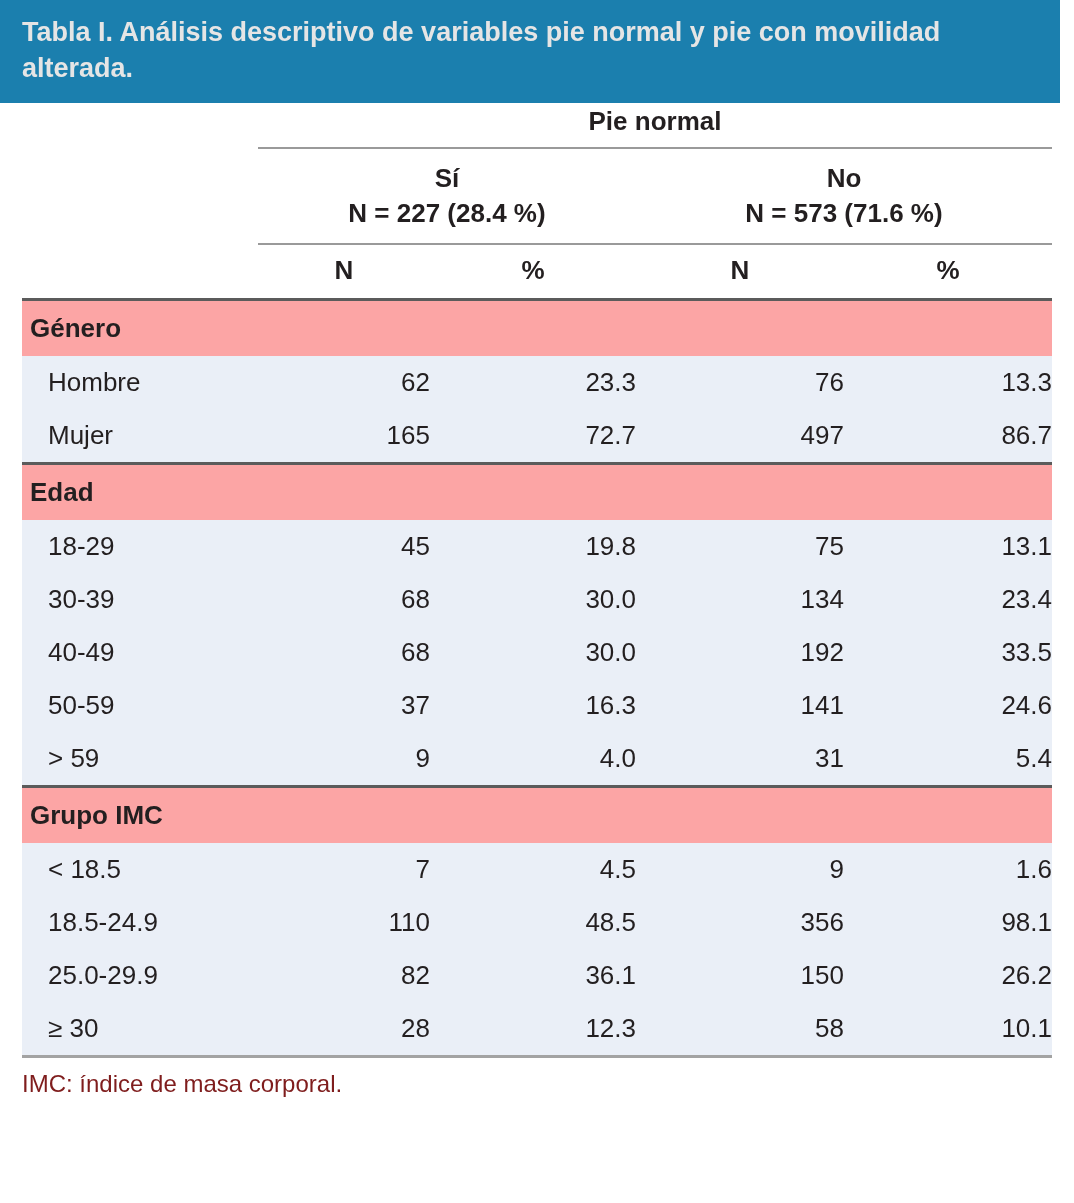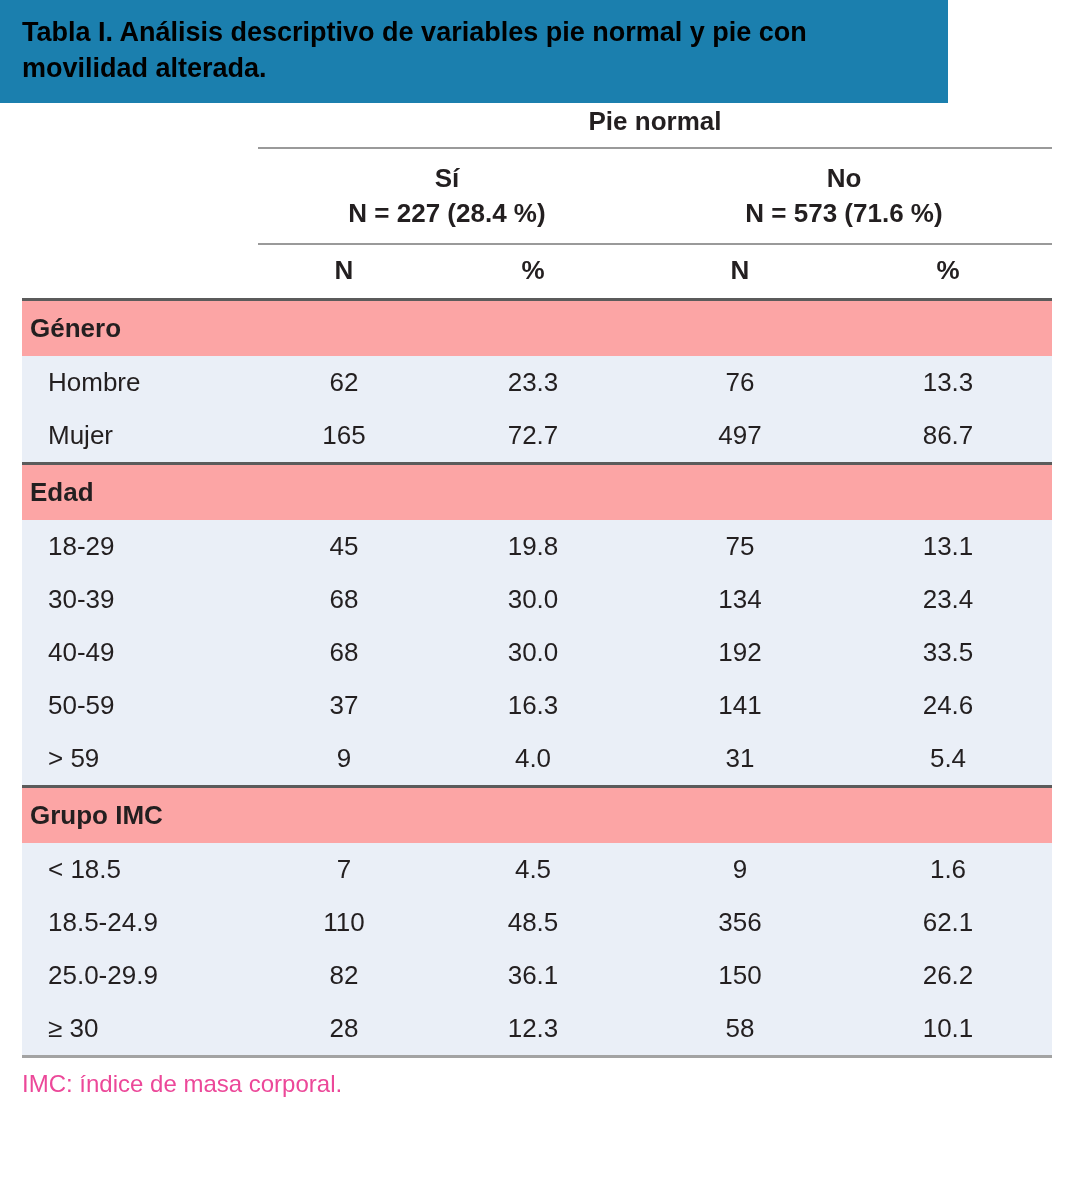--- a/index.html
+++ b/index.html
@@ -14,27 +14,27 @@
     color: #231f20;
     overflow: hidden;
   }
   .table-wrap {
     width: 1074px;
     box-sizing: border-box;
     padding: 0;
   }
   .caption {
     background: #1b7fae;
-    color: #000000;
+    color: #e5e5e5;
     font-size: 27px;
     font-weight: bold;
     line-height: 1.35;
     padding: 14px 22px 16px 22px;
     box-sizing: border-box;
-    width: 948px;
+    width: 1060px;
   }
   table.data {
     border-collapse: collapse;
     width: 1030px;
     margin: 0 22px;
     table-layout: fixed;
     font-size: 26px;
   }
   table.data col.c-label { width: 236px; }
   table.data col.c-n1 { width: 172px; }
@@ -72,33 +72,33 @@
     font-weight: bold;
     padding: 12px 0 12px 8px;
     border-top: 3px solid #5b5b5b;
   }
   tbody tr.section td.sec-label {
     text-align: left;
   }
   tbody tr.row td {
     background: #eaeff7;
     padding: 11px 0 11px 0;
-    text-align: center;
+    text-align: right;
   }
   tbody tr.row td.lbl {
     text-align: left;
     padding-left: 26px;
   }
   tbody tr.last-row td {
     border-bottom: 3px solid #a3a3a3;
   }
   .footnote {
     font-size: 24px;
     padding: 12px 22px 0 22px;
-    color: #ec4899;
+    color: #7f1d1d;
   }
 </style>
 </head>
 <body>
 
 <div class="table-wrap">
 
   <div class="caption">Tabla I. Análisis descriptivo de variables pie normal y pie con movilidad alterada.</div>
 
   <table class="data">
@@ -212,21 +212,21 @@
         <td>7</td>
         <td>4.5</td>
         <td>9</td>
         <td>1.6</td>
       </tr>
       <tr class="row">
         <td class="lbl">18.5-24.9</td>
         <td>110</td>
         <td>48.5</td>
         <td>356</td>
-        <td>62.1</td>
+        <td>98.1</td>
       </tr>
       <tr class="row">
         <td class="lbl">25.0-29.9</td>
         <td>82</td>
         <td>36.1</td>
         <td>150</td>
         <td>26.2</td>
       </tr>
       <tr class="row last-row">
         <td class="lbl">≥ 30</td>

